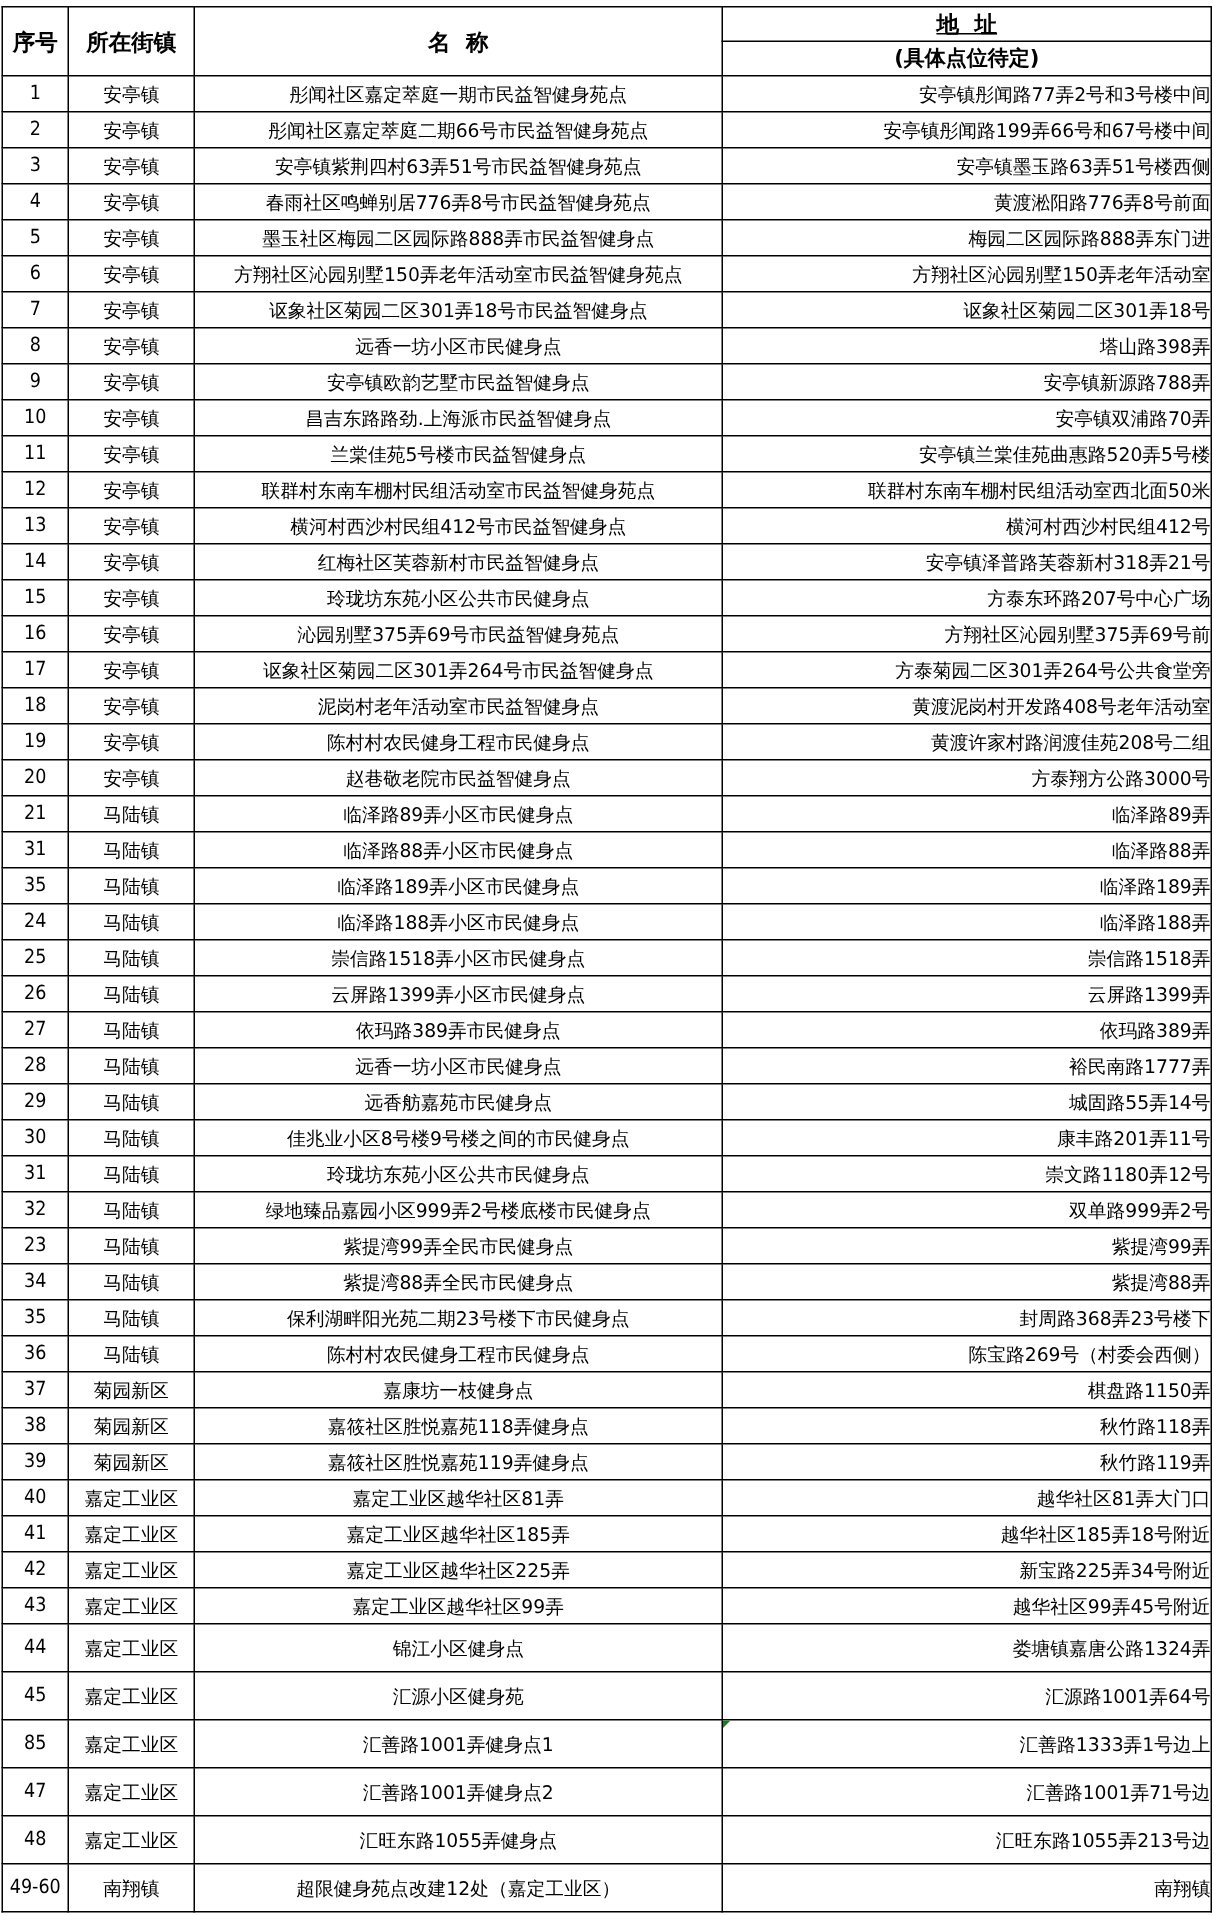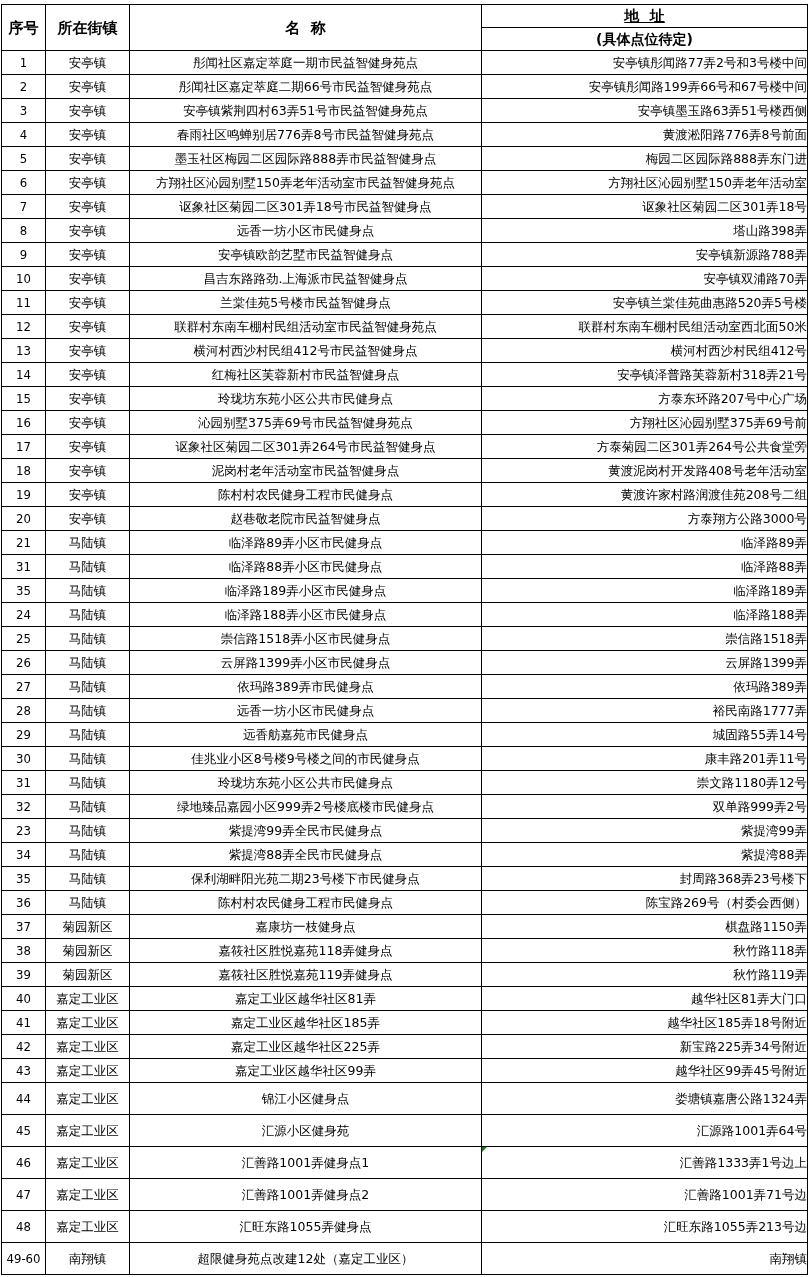--- a/index.html
+++ b/index.html
@@ -303,21 +303,21 @@
         <td><span>锦江小区健身点</span></td>
         <td class="addr"><span>娄塘镇嘉唐公路1324弄</span></td>
       </tr>
       <tr class="t">
         <td class="num"><span>45</span></td>
         <td><span>嘉定工业区</span></td>
         <td><span>汇源小区健身苑</span></td>
         <td class="addr"><span>汇源路1001弄64号</span></td>
       </tr>
       <tr class="t">
-        <td class="num"><span>46</span></td>
+        <td class="num"><span>85</span></td>
         <td><span>嘉定工业区</span></td>
         <td><span>汇善路1001弄健身点1</span></td>
         <td class="addr"><span>汇善路1333弄1号边上</span><span class="err-flag"></span></td>
       </tr>
       <tr class="t">
         <td class="num"><span>47</span></td>
         <td><span>嘉定工业区</span></td>
         <td><span>汇善路1001弄健身点2</span></td>
         <td class="addr"><span>汇善路1001弄71号边</span></td>
       </tr>

